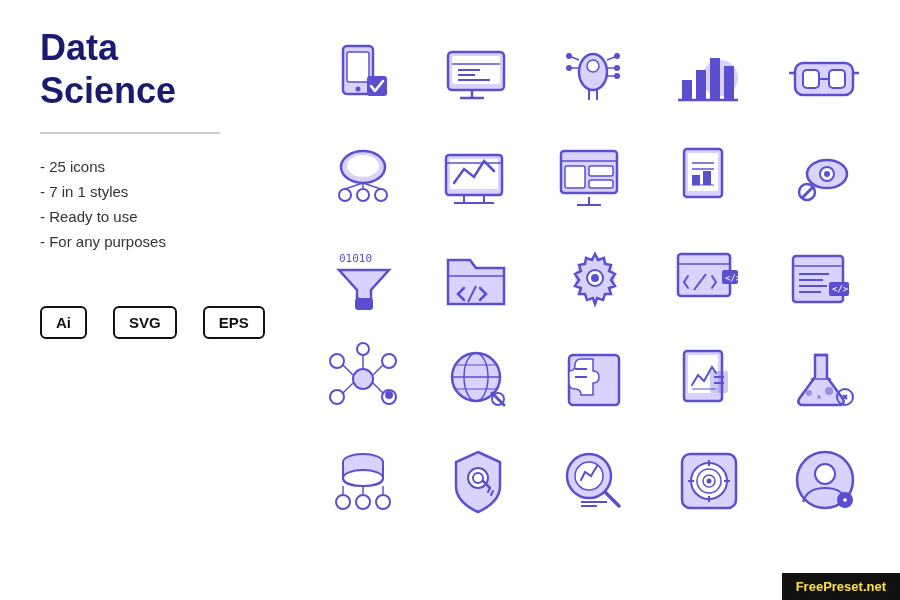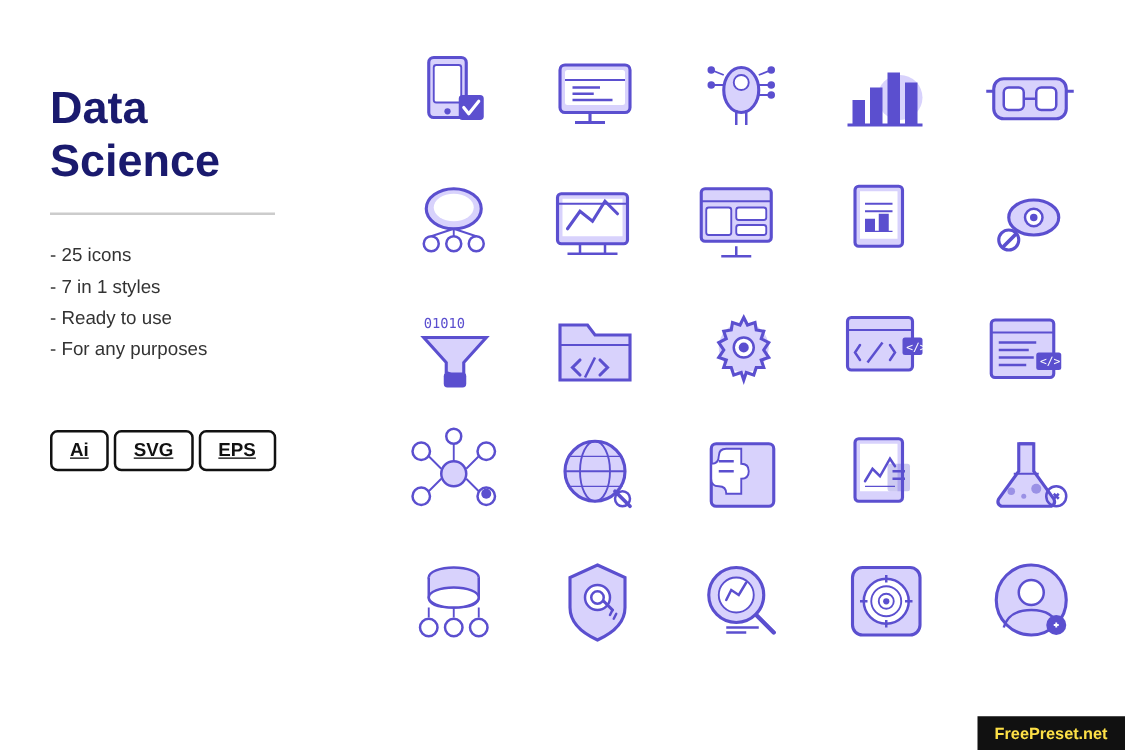--- a/index.html
+++ b/index.html
@@ -7,21 +7,21 @@
       width: 900px;
       height: 600px;
       background: #ffffff;
       font-family: 'Arial', sans-serif;
       overflow: hidden;
       display: flex;
     }
 
     .left-panel {
       width: 290px;
-      padding: 64px 40px;
+      padding: 26px 40px;
       flex-shrink: 0;
     }
 
     .title {
       font-size: 36px;
       font-weight: 900;
       color: #1a1a6e;
       line-height: 1.2;
       margin-bottom: 20px;
     }
@@ -39,22 +39,21 @@
     }
 
     .features li {
       font-size: 15px;
       color: #333;
       margin-bottom: 8px;
     }
 
     .badges {
       display: flex;
-      gap: 4px;
-      text-decoration: underline;
+      gap: 26px;
     }
 
     .badge {
       border: 2.5px solid #111;
       border-radius: 6px;
       padding: 6px 14px;
       font-size: 15px;
       font-weight: 700;
       color: #111;
       background: #fff;

